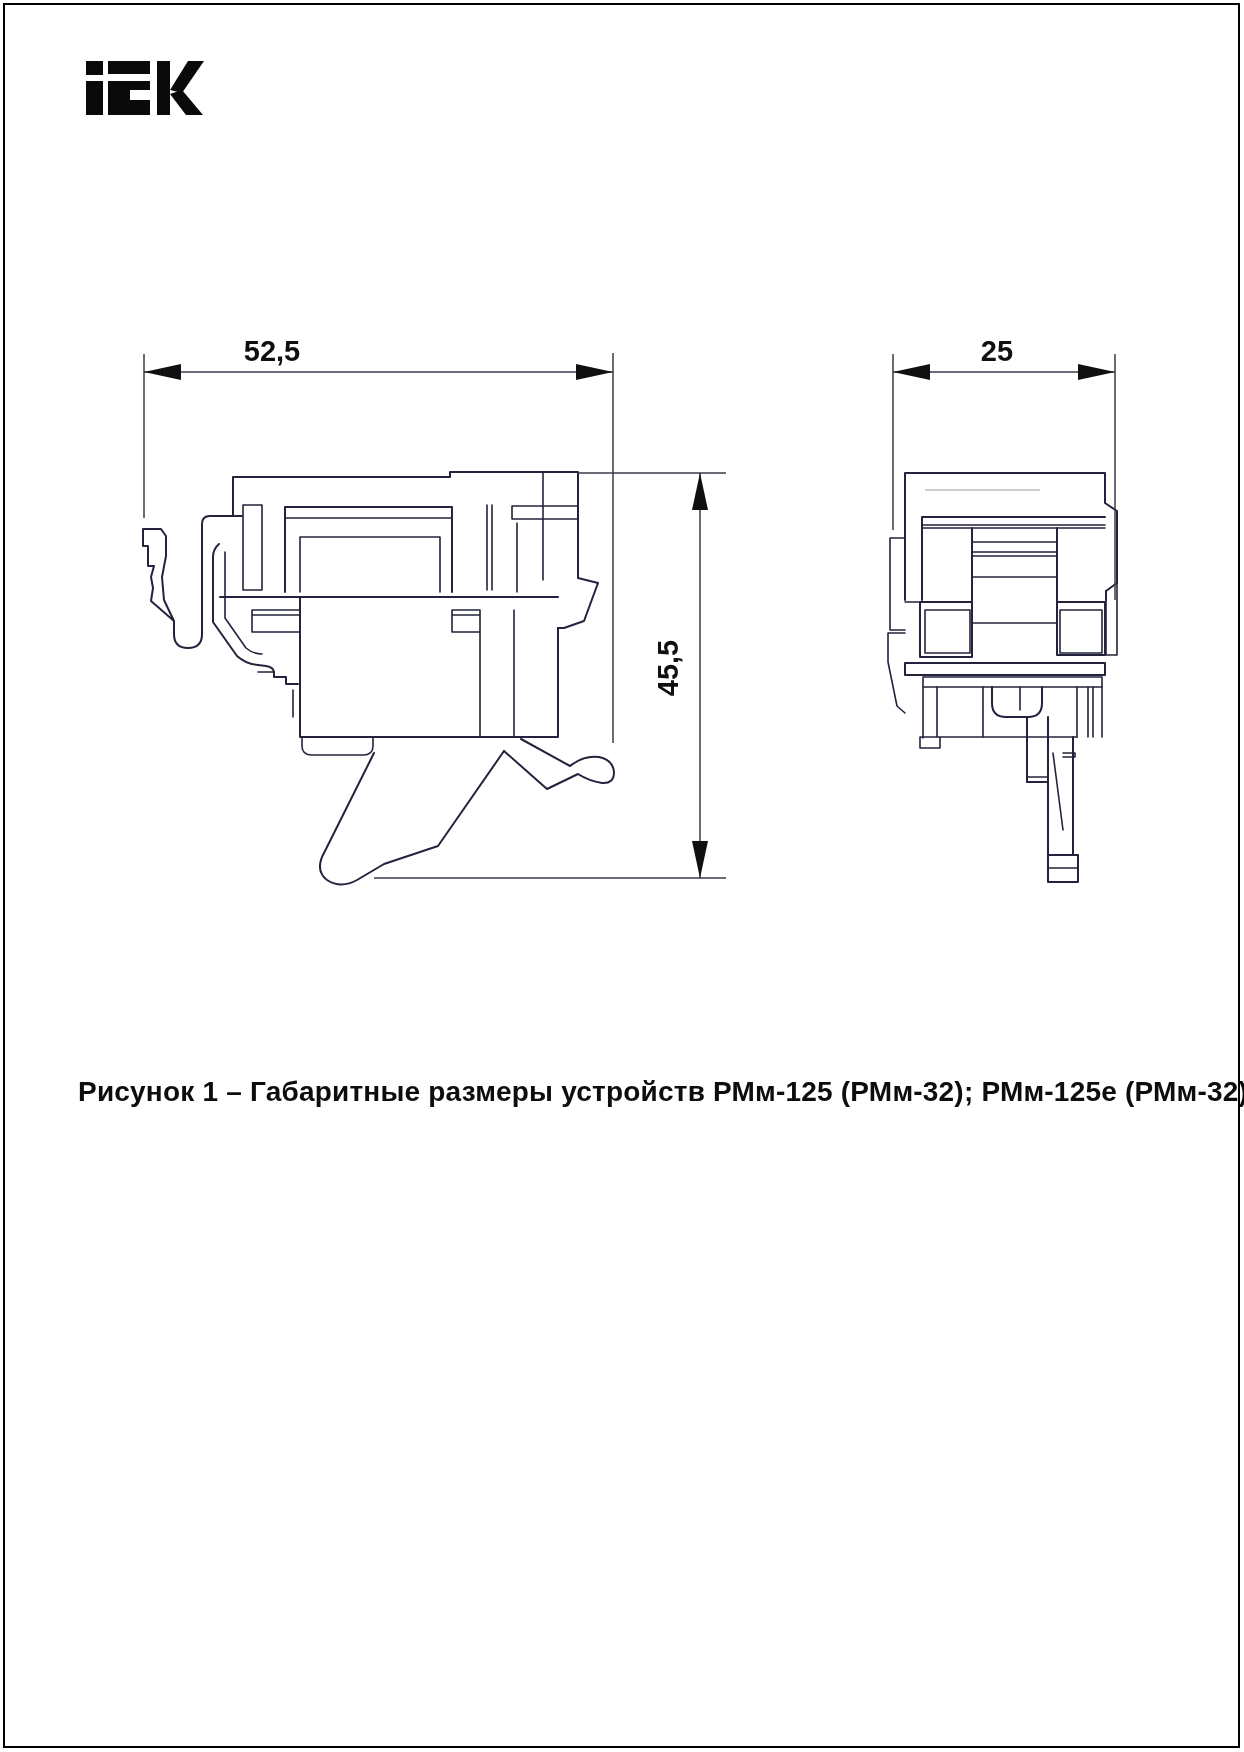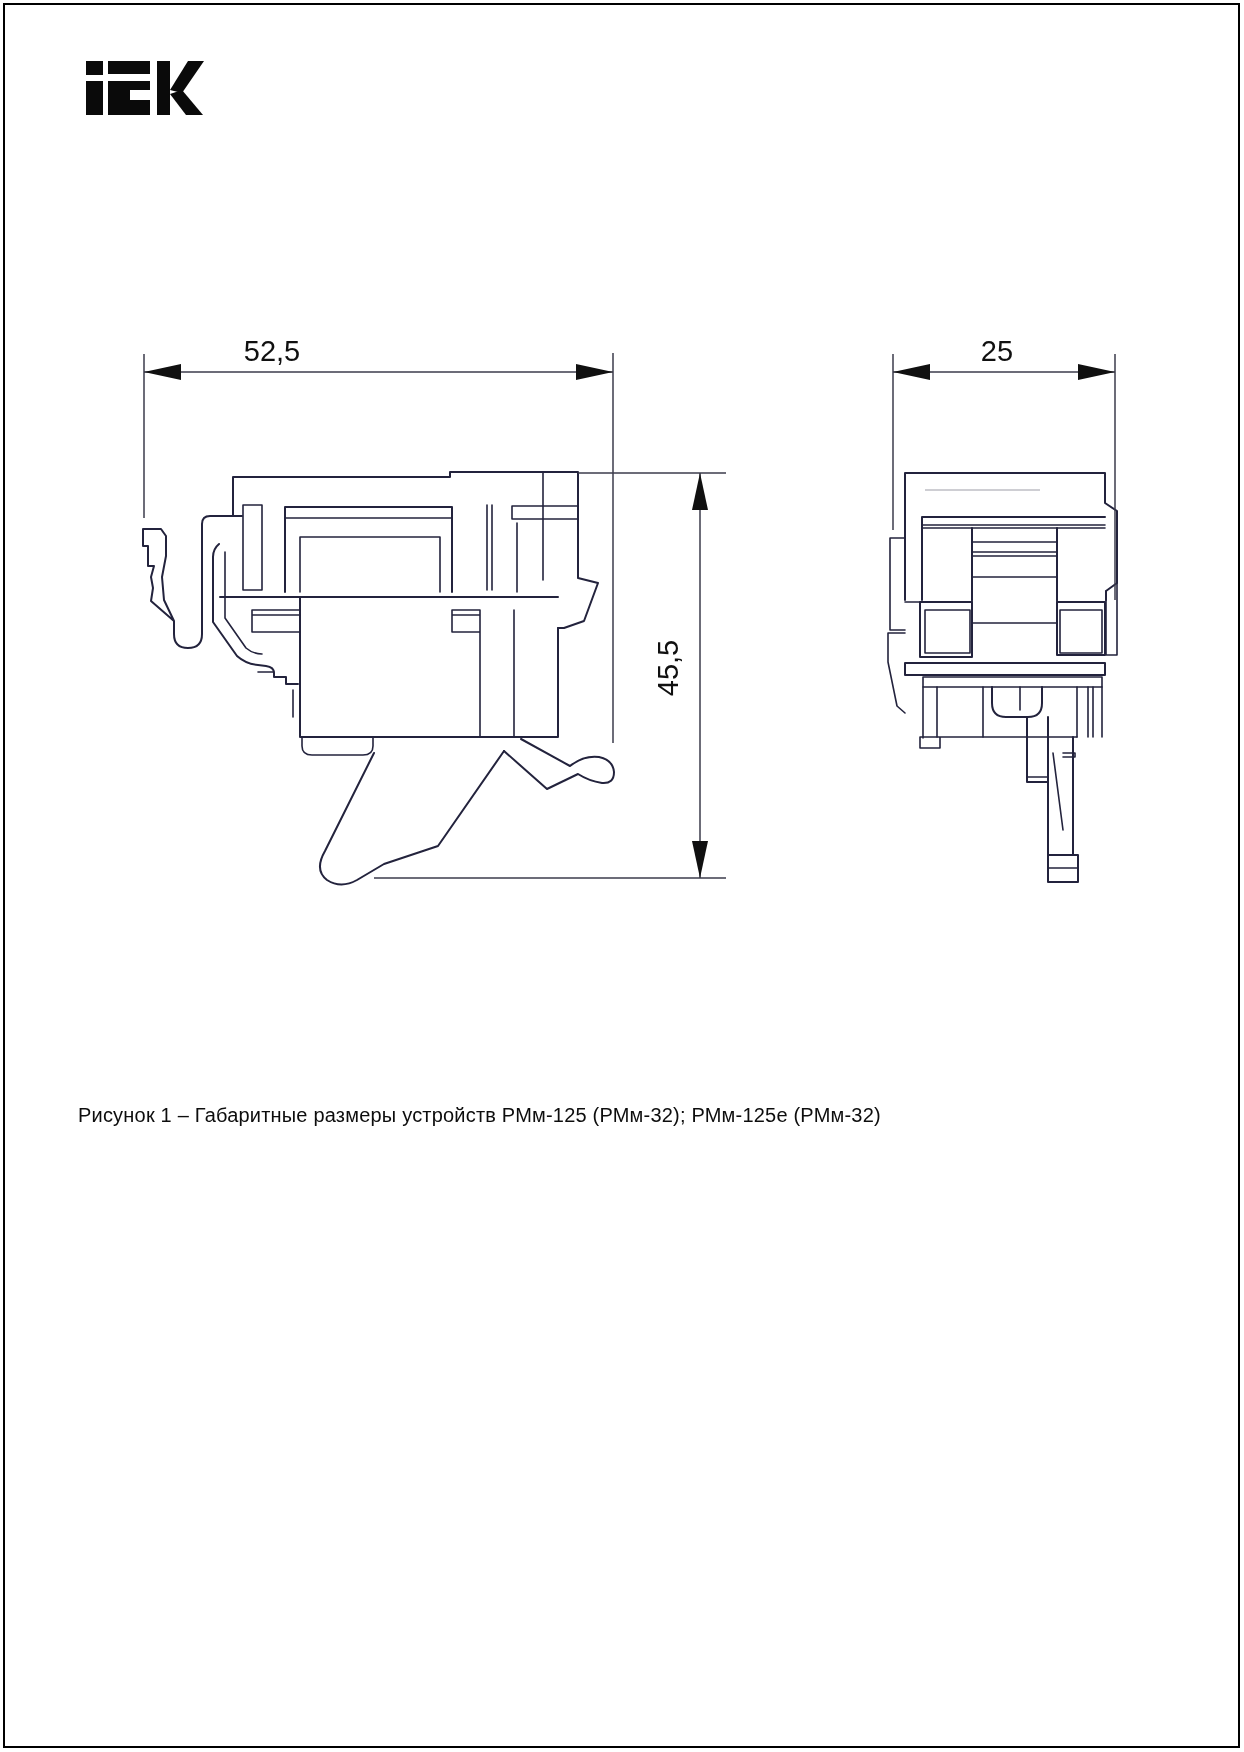--- a/index.html
+++ b/index.html
@@ -2,30 +2,31 @@
 <html><head>
 <meta charset="utf-8">
 <style>
   html,body{margin:0;padding:0;background:#e8e8e8;}
   .page{
     position:relative;
     width:1244px;height:1752px;
     background:#ffffff;
     font-family:"Liberation Sans", sans-serif;
     overflow:hidden;
+    font-weight:bold;
   }
   .page-border{
     position:absolute;left:3px;top:3px;right:4px;bottom:4px;
     border:2px solid #000;
     pointer-events:none;
   }
   .drawing-svg{position:absolute;left:0;top:0;}
   .caption{
-    position:absolute;left:78px;top:1104px;width:1050px;
-    font-size:20px;color:#0d0d0d;letter-spacing:0.2px;
+    position:absolute;left:78px;top:1076px;width:1050px;
+    font-size:28px;color:#0d0d0d;letter-spacing:0.2px;
     white-space:nowrap;
   }
   svg .outline{fill:none;stroke:#23233d;stroke-width:2;stroke-linejoin:round;stroke-linecap:round;}
   svg .fine{fill:none;stroke:#23233d;stroke-width:1.6;stroke-linejoin:round;stroke-linecap:round;}
   svg .faint{fill:none;stroke:#23233d;stroke-width:1.4;opacity:.3;}
   svg .dimline{fill:none;stroke:#3c3c4c;stroke-width:1.5;stroke-linecap:butt;}
   svg .arrow{fill:#101010;stroke:none;}
   svg .dimtext{fill:#101010;font-family:"Liberation Sans",sans-serif;font-size:29px;}
   svg .logo{fill:#0a0a0a;stroke:none;}
 </style>

